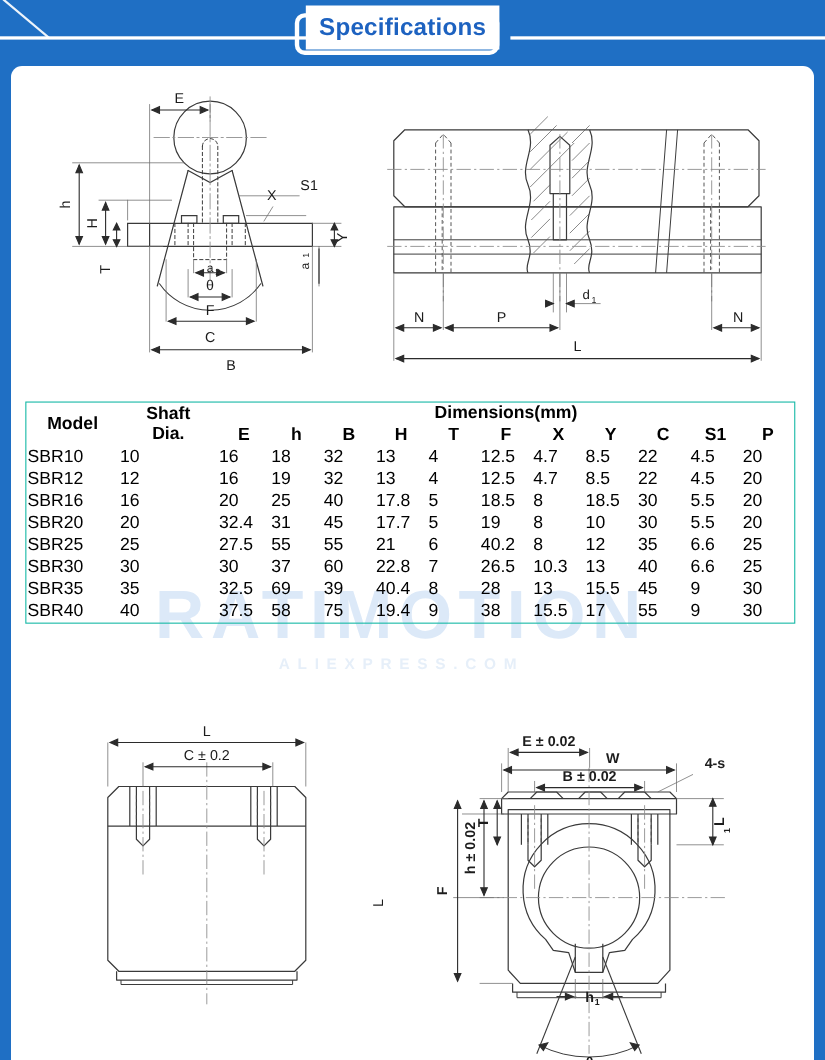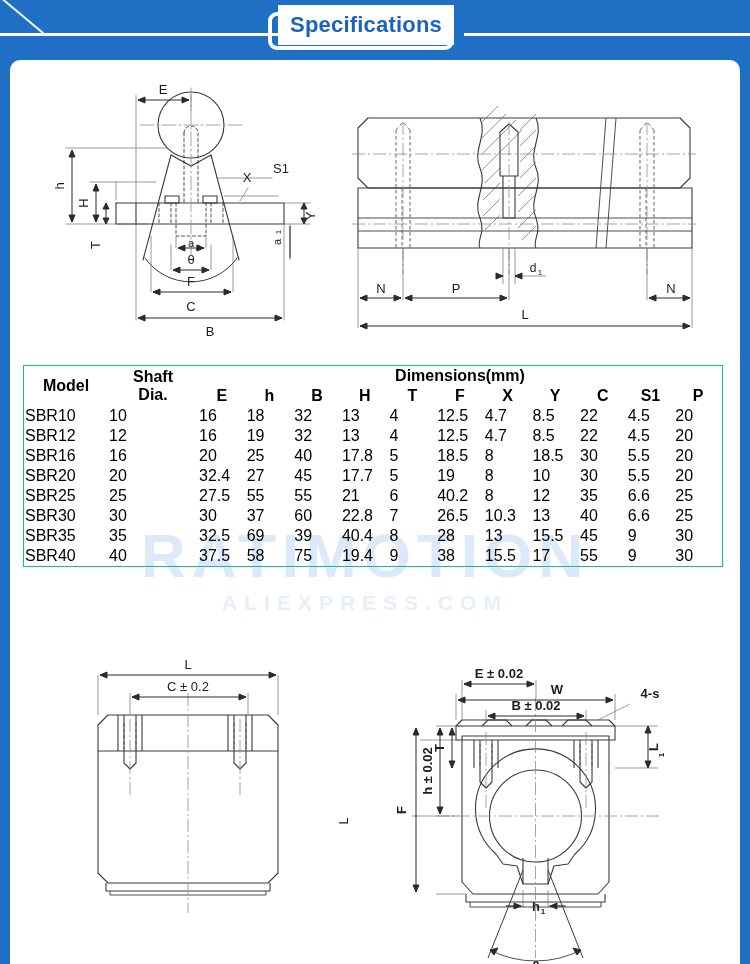--- a/index.html
+++ b/index.html
@@ -28,21 +28,21 @@
 
   
   .panel{position:absolute;left:10px;top:60px;width:730px;height:904px;background:#ffffff;
     border-top-left-radius:10px;border-top-right-radius:10px;overflow:hidden;}
 
   
   .wm{position:absolute;left:0;top:455px;width:710px;height:110px;pointer-events:none;
     display:flex;flex-direction:column;align-items:center;justify-content:center;}
   .wm .big{font-size:62px;font-weight:700;color:#dce9f8;letter-spacing:6px;
     font-family:"Liberation Sans",sans-serif;white-space:nowrap;line-height:1;}
-  .wm .small{font-size:21px;font-weight:700;color:#e6eff9;letter-spacing:7px;margin-top:4px;
+  .wm .small{font-size:14px;font-weight:700;color:#e6eff9;letter-spacing:7px;margin-top:4px;
     font-family:"Liberation Sans",sans-serif;white-space:nowrap;}
 
   
   .draw{position:absolute;}
   .draw svg{display:block;}
   .tbl-wrap{position:absolute;left:13px;top:305px;width:700px;
     border:1px solid #14b8a6;box-sizing:border-box;}
   .tbl-wrap table{width:100%;border-collapse:collapse;table-layout:fixed;}
 </style>
 </head>
@@ -555,21 +555,21 @@
               <td>8</td>
               <td>18.5</td>
               <td>30</td>
               <td>5.5</td>
               <td>20</td>
             </tr>
             <tr>
               <td class="model">SBR20</td>
               <td>20</td>
               <td>32.4</td>
-              <td>27</td>
+              <td>31</td>
               <td>45</td>
               <td>17.7</td>
               <td>5</td>
               <td>19</td>
               <td>8</td>
               <td>10</td>
               <td>30</td>
               <td>5.5</td>
               <td>20</td>
             </tr>

